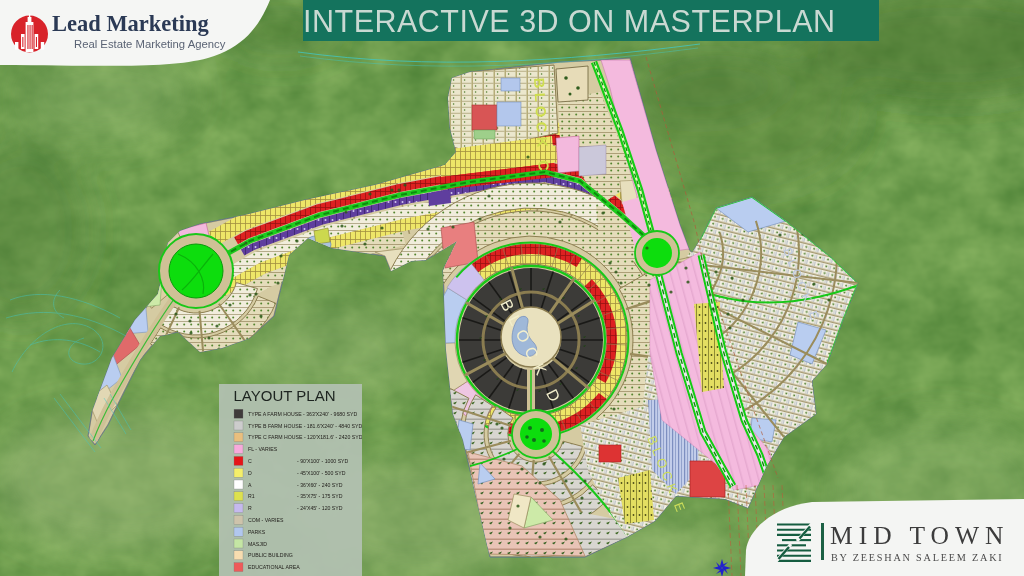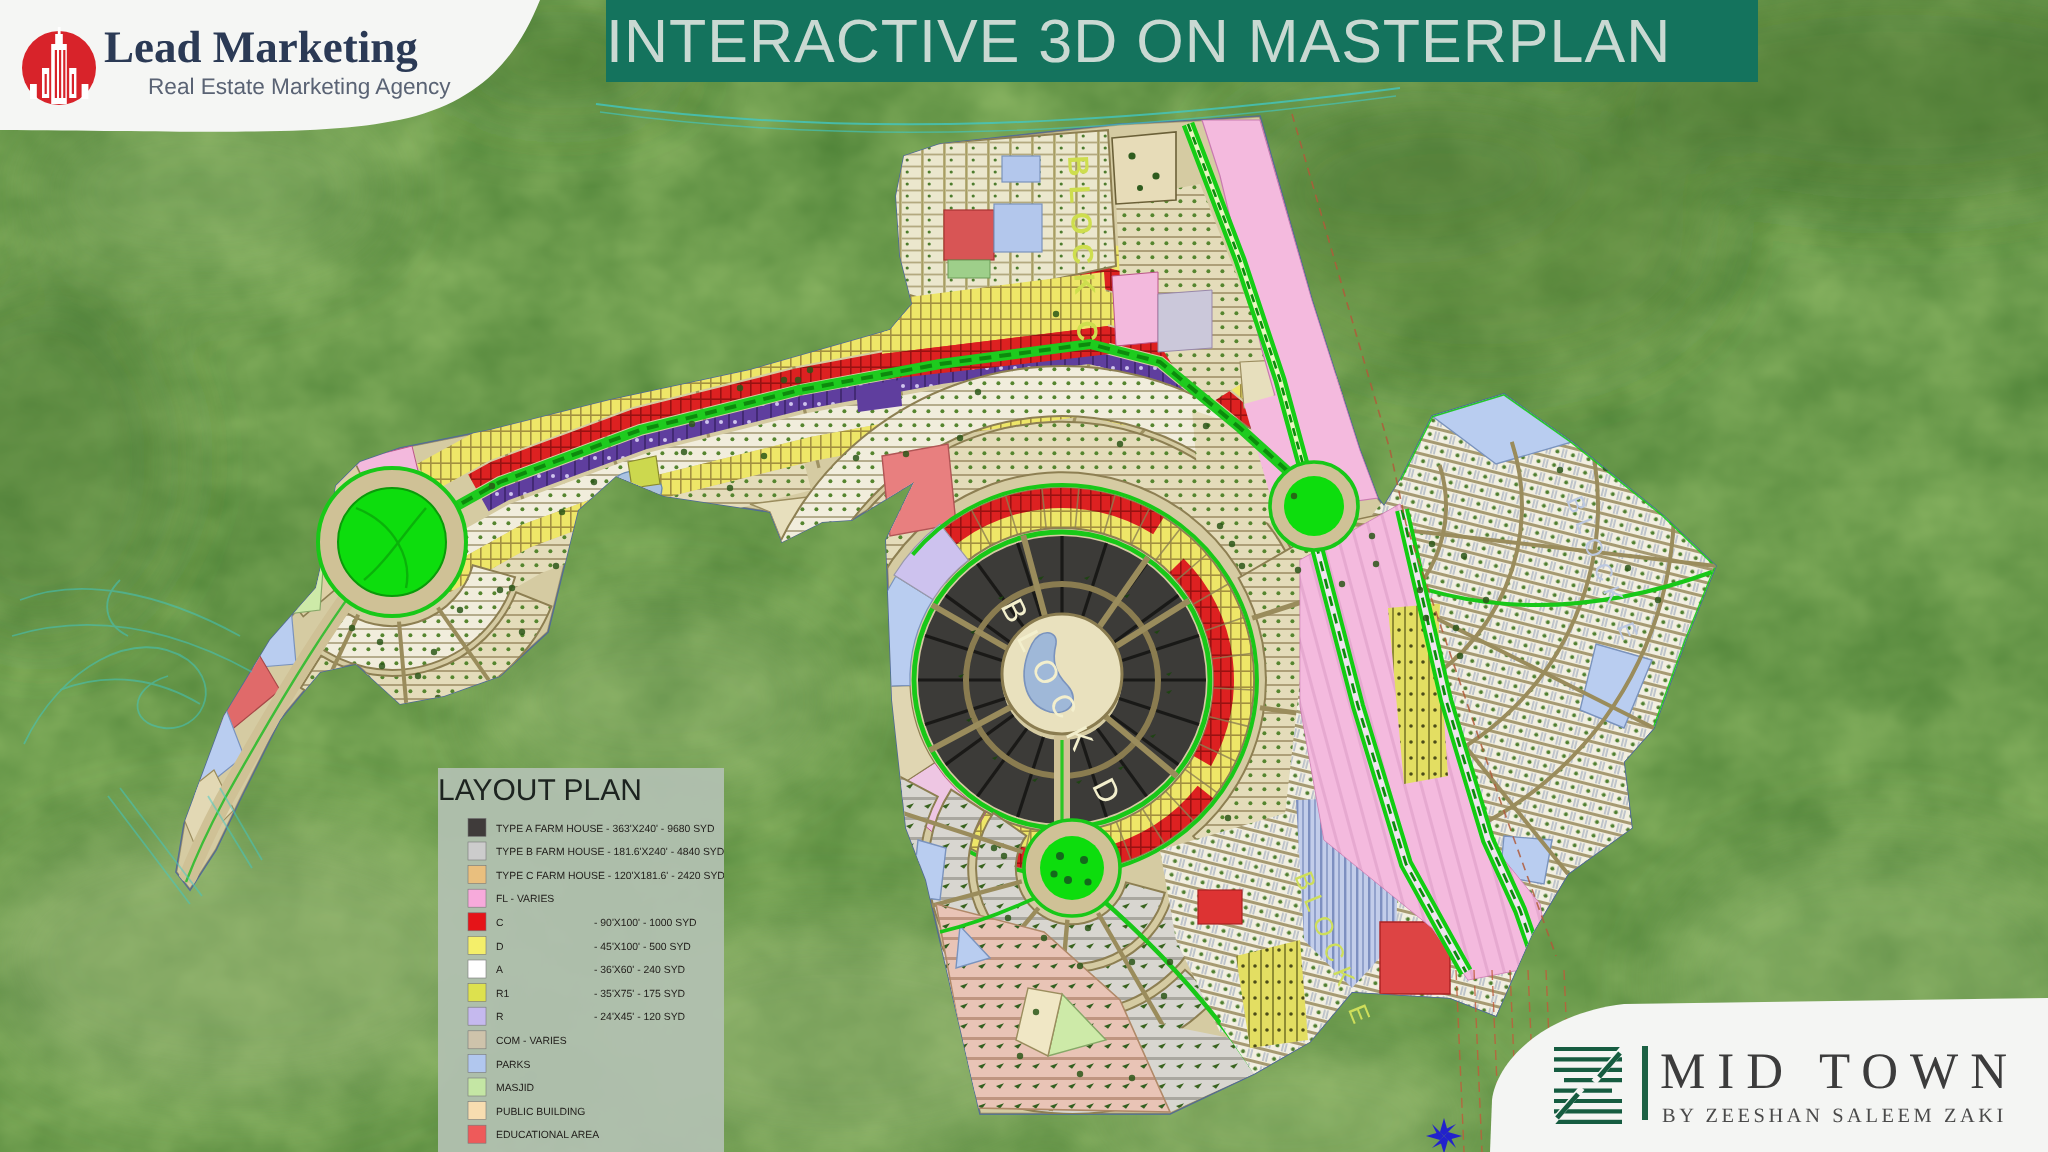--- a/index.html
+++ b/index.html
@@ -606,21 +606,21 @@
 <rect x="35.9" y="37" width="1.1" height="10"></rect>
 </g>
 </svg>
 
 <div class="ov" style="left:52px;top:11px;width:220px;font-size:22.5px;font-weight:bold;color:#2b3a55;font-family:Liberation Serif, serif;">Lead Marketing</div>
 
 <div class="ov" style="left:36px;top:38px;width:220px;font-size:11.3px;color:#5a6374;margin-left:38px;">Real Estate Marketing Agency</div>
 
 <div class="ov" style="left:219px;top:384px;width:143px;height:192px;background:rgba(177,192,176,0.94);"></div>
 
-<div class="ov" style="left:219px;top:387px;width:131px;font-size:15px;color:#1d2420;">LAYOUT PLAN</div>
+<div class="ov" style="left:219px;top:387px;width:131px;text-align:center;font-size:15px;color:#1d2420;">LAYOUT PLAN</div>
 <svg class="ov" style="left:219px;top:384px" width="143" height="192" viewBox="0 0 143 192">
 
 <g stroke="#777" stroke-width="0.3">
 <rect x="15" y="25.2" width="9" height="9" fill="#3f3b3a"></rect>
 <rect x="15" y="37.0" width="9" height="9" fill="#cccccc"></rect>
 <rect x="15" y="48.8" width="9" height="9" fill="#e9bf7e"></rect>
 <rect x="15" y="60.6" width="9" height="9" fill="#f7aadb"></rect>
 <rect x="15" y="72.4" width="9" height="9" fill="#e51418"></rect>
 <rect x="15" y="84.2" width="9" height="9" fill="#f4ef6a"></rect>
 <rect x="15" y="96.0" width="9" height="9" fill="#ffffff"></rect>

